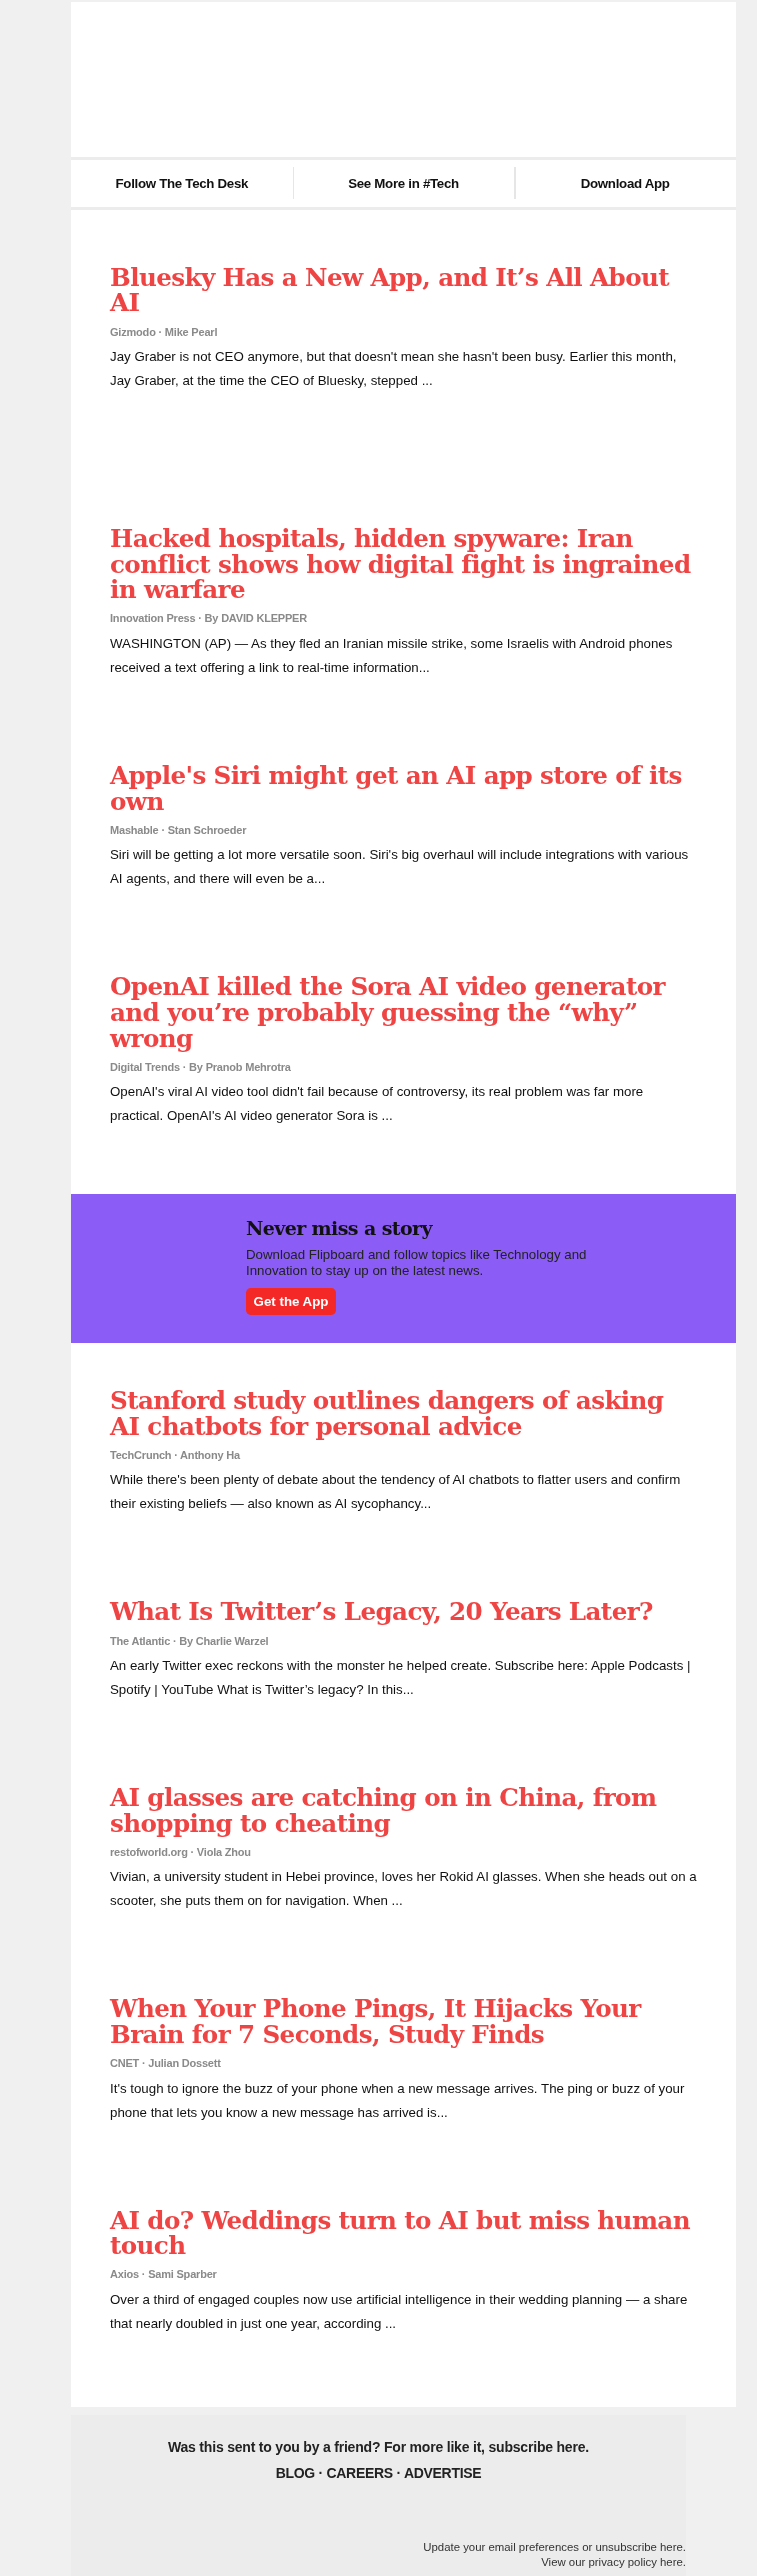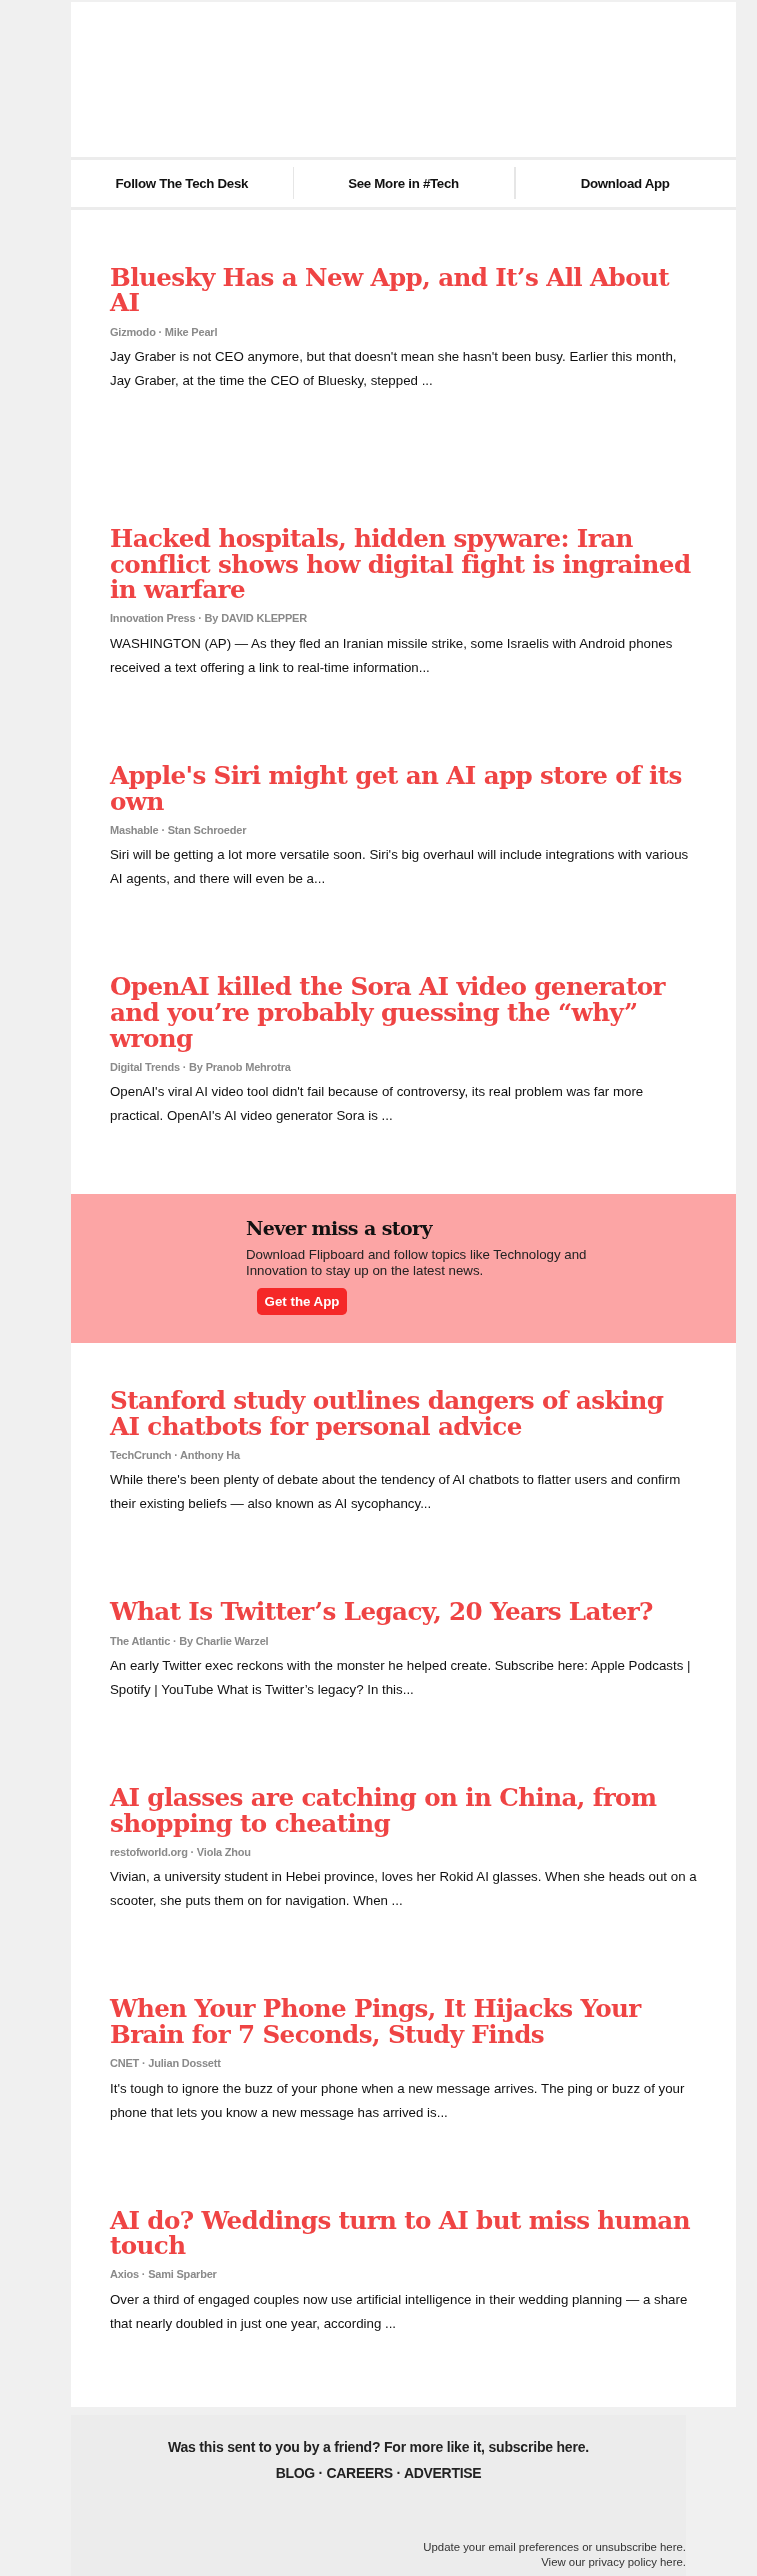--- a/index.html
+++ b/index.html
@@ -8,24 +8,24 @@
   .card { position: relative; margin: 1.9px 0 0 71px; width: 665px; background: #ffffff; }
   .hero { height: 155px; background: #ffffff; }
   .nav { display: flex; border-top: 3.8px solid #ececec; border-bottom: 3.8px solid #ececec; height: 53px; align-items: center; }
   .nav-item { flex: 1; text-align: center; font-weight: 700; font-size: 13.3px; letter-spacing: -0.3px; color: #111; cursor: pointer; position: relative; height: 100%; display: flex; align-items: center; justify-content: center; }
   .nav-item + .nav-item::before { content: ""; position: absolute; left: 0; top: 7.6px; bottom: 7.6px; width: 1.4px; background: #e6e6e6; }
   .articles { padding: 0 39px; }
   .article { padding-top: 52px; }
   .article h2 { font-family: "DejaVu Serif", serif; font-weight: 700; font-size: 24.6px; line-height: 25.6px; letter-spacing: -0.6px; color: #ef4444; cursor: pointer; }
   .article .meta { margin-top: 9.5px; font-size: 11px; font-weight: 700; color: #8a8a8a; letter-spacing: -0.2px; }
   .article .excerpt { margin-top: 7.6px; font-size: 13.3px; line-height: 24px; color: #111; }
-  .promo { background: #fca5a5; height: 149px; margin-top: 66px; padding: 23px 0 0 175px; }
+  .promo { background: #8b5cf6; height: 149px; margin-top: 66px; padding: 23px 0 0 175px; }
   .promo h3 { font-family: "DejaVu Serif", serif; font-size: 19px; font-weight: 700; letter-spacing: -0.6px; color: #111; }
   .promo p { margin-top: 7.6px; font-size: 13.3px; line-height: 16px; color: #222; width: 360px; }
-  .promo .btn { display: inline-block; margin-top: 9.5px; background: #f52828; color: #fff; font-weight: 700; font-size: 13.3px; padding: 5.7px 7.6px; border-radius: 4.7px; cursor: pointer; margin-left: 11px; }
+  .promo .btn { display: inline-block; margin-top: 9.5px; background: #f52828; color: #fff; font-weight: 700; font-size: 13.3px; padding: 5.7px 7.6px; border-radius: 4.7px; cursor: pointer; }
   .after-promo { padding-bottom: 71px; }
   .footer { margin-left: 71px; width: 615px; background: #ececec; height: 222px; text-align: center; padding-top: 24px; margin-top: 8px; }
   .footer .sub { font-weight: 700; font-size: 14px; color: #222; letter-spacing: -0.2px; cursor: pointer; }
   .footer .links { margin-top: 10.4px; font-weight: 700; font-size: 14px; color: #222; letter-spacing: -0.3px; }
   .footer .links span.link { cursor: pointer; }
   .footer .prefs { margin-top: 59px; font-size: 11.4px; line-height: 15px; color: #333; text-align: right; }
   .footer .prefs div { cursor: pointer; }
   .footer .copy { margin-top: 12.3px; font-size: 7.6px; color: #888; }
 </style>
 </head>

